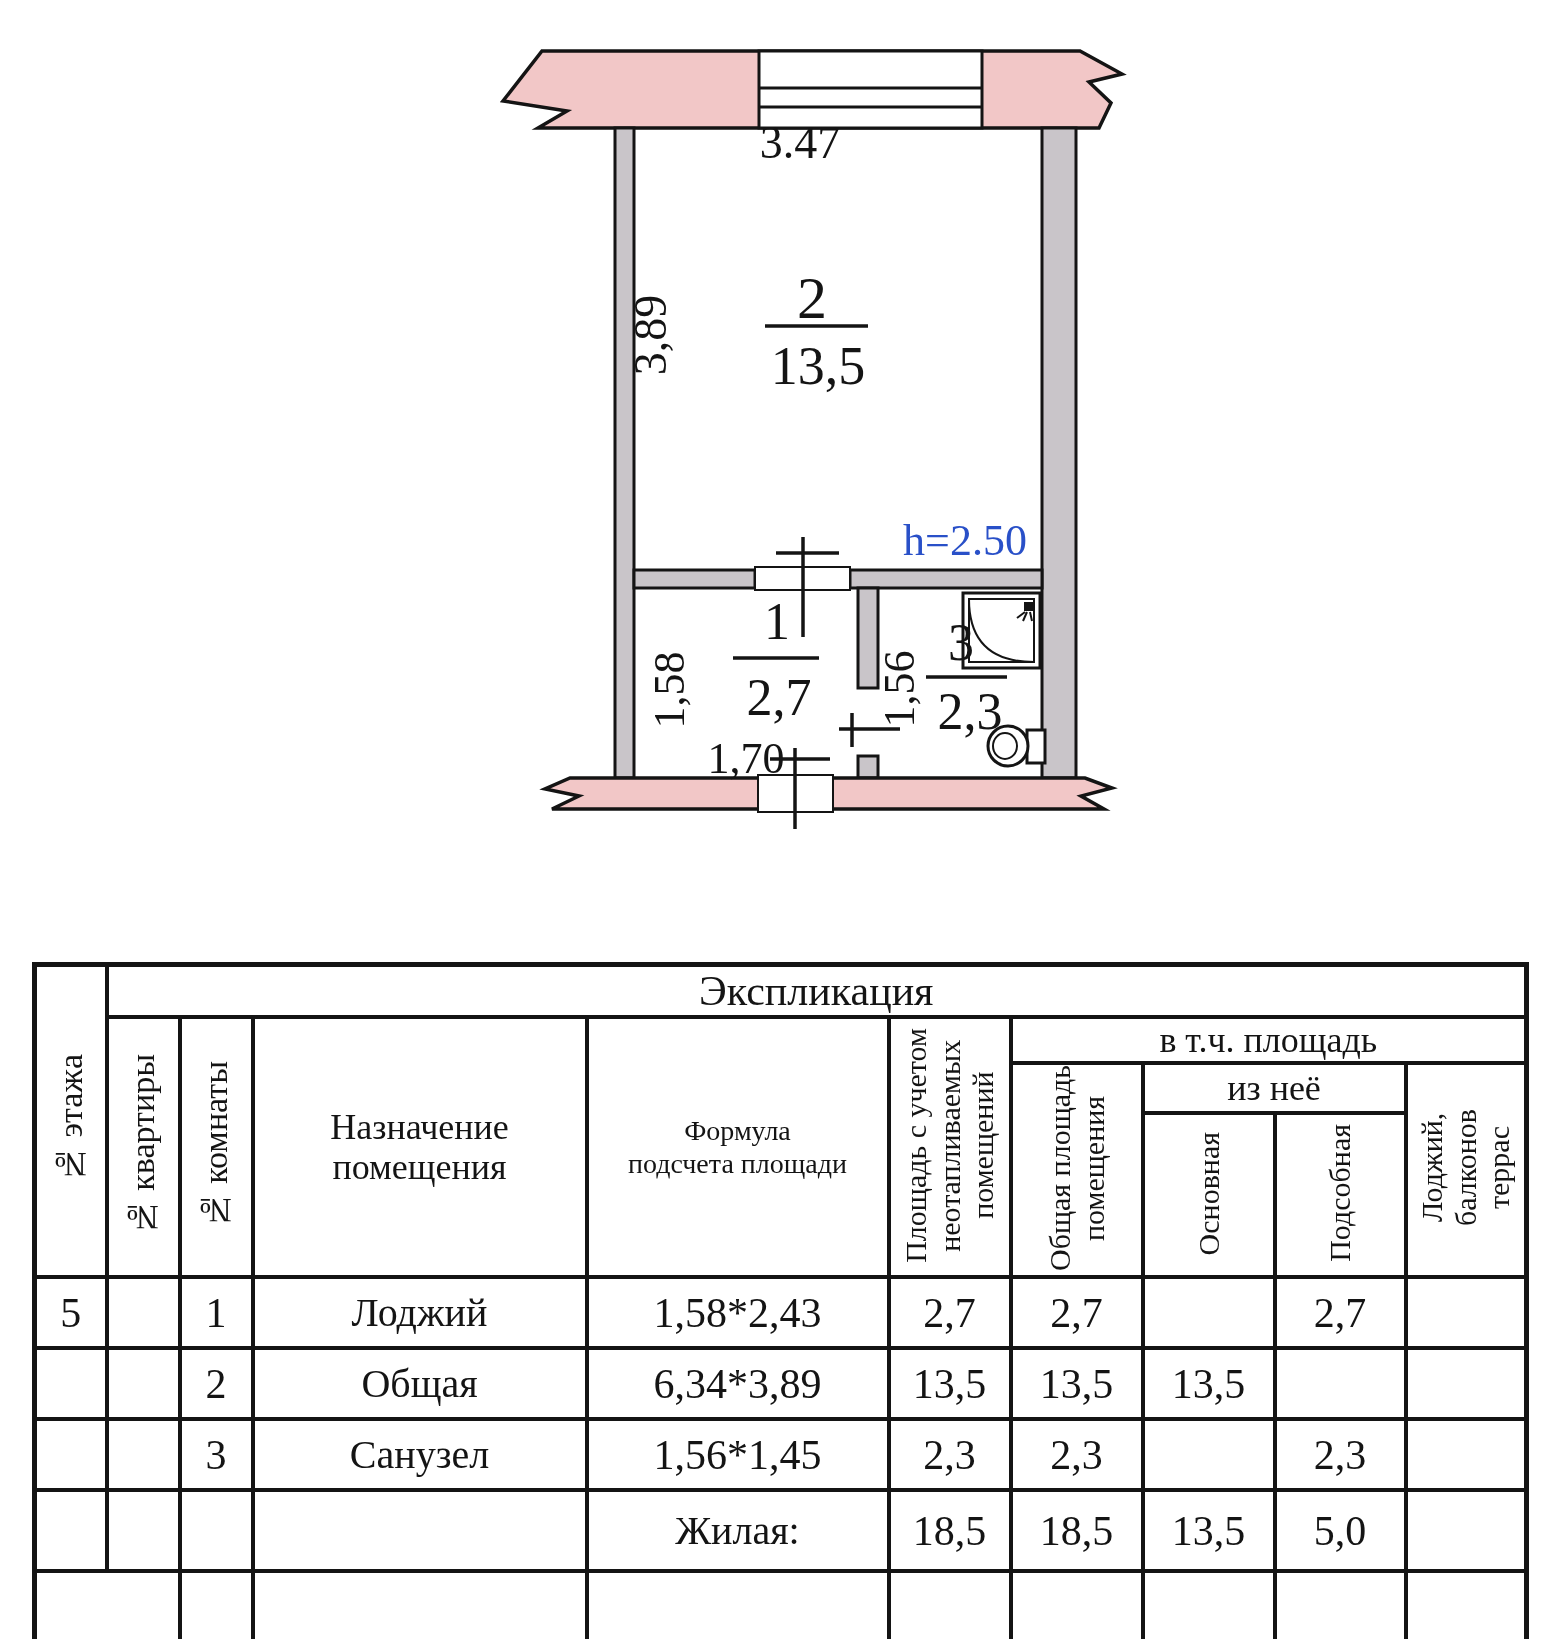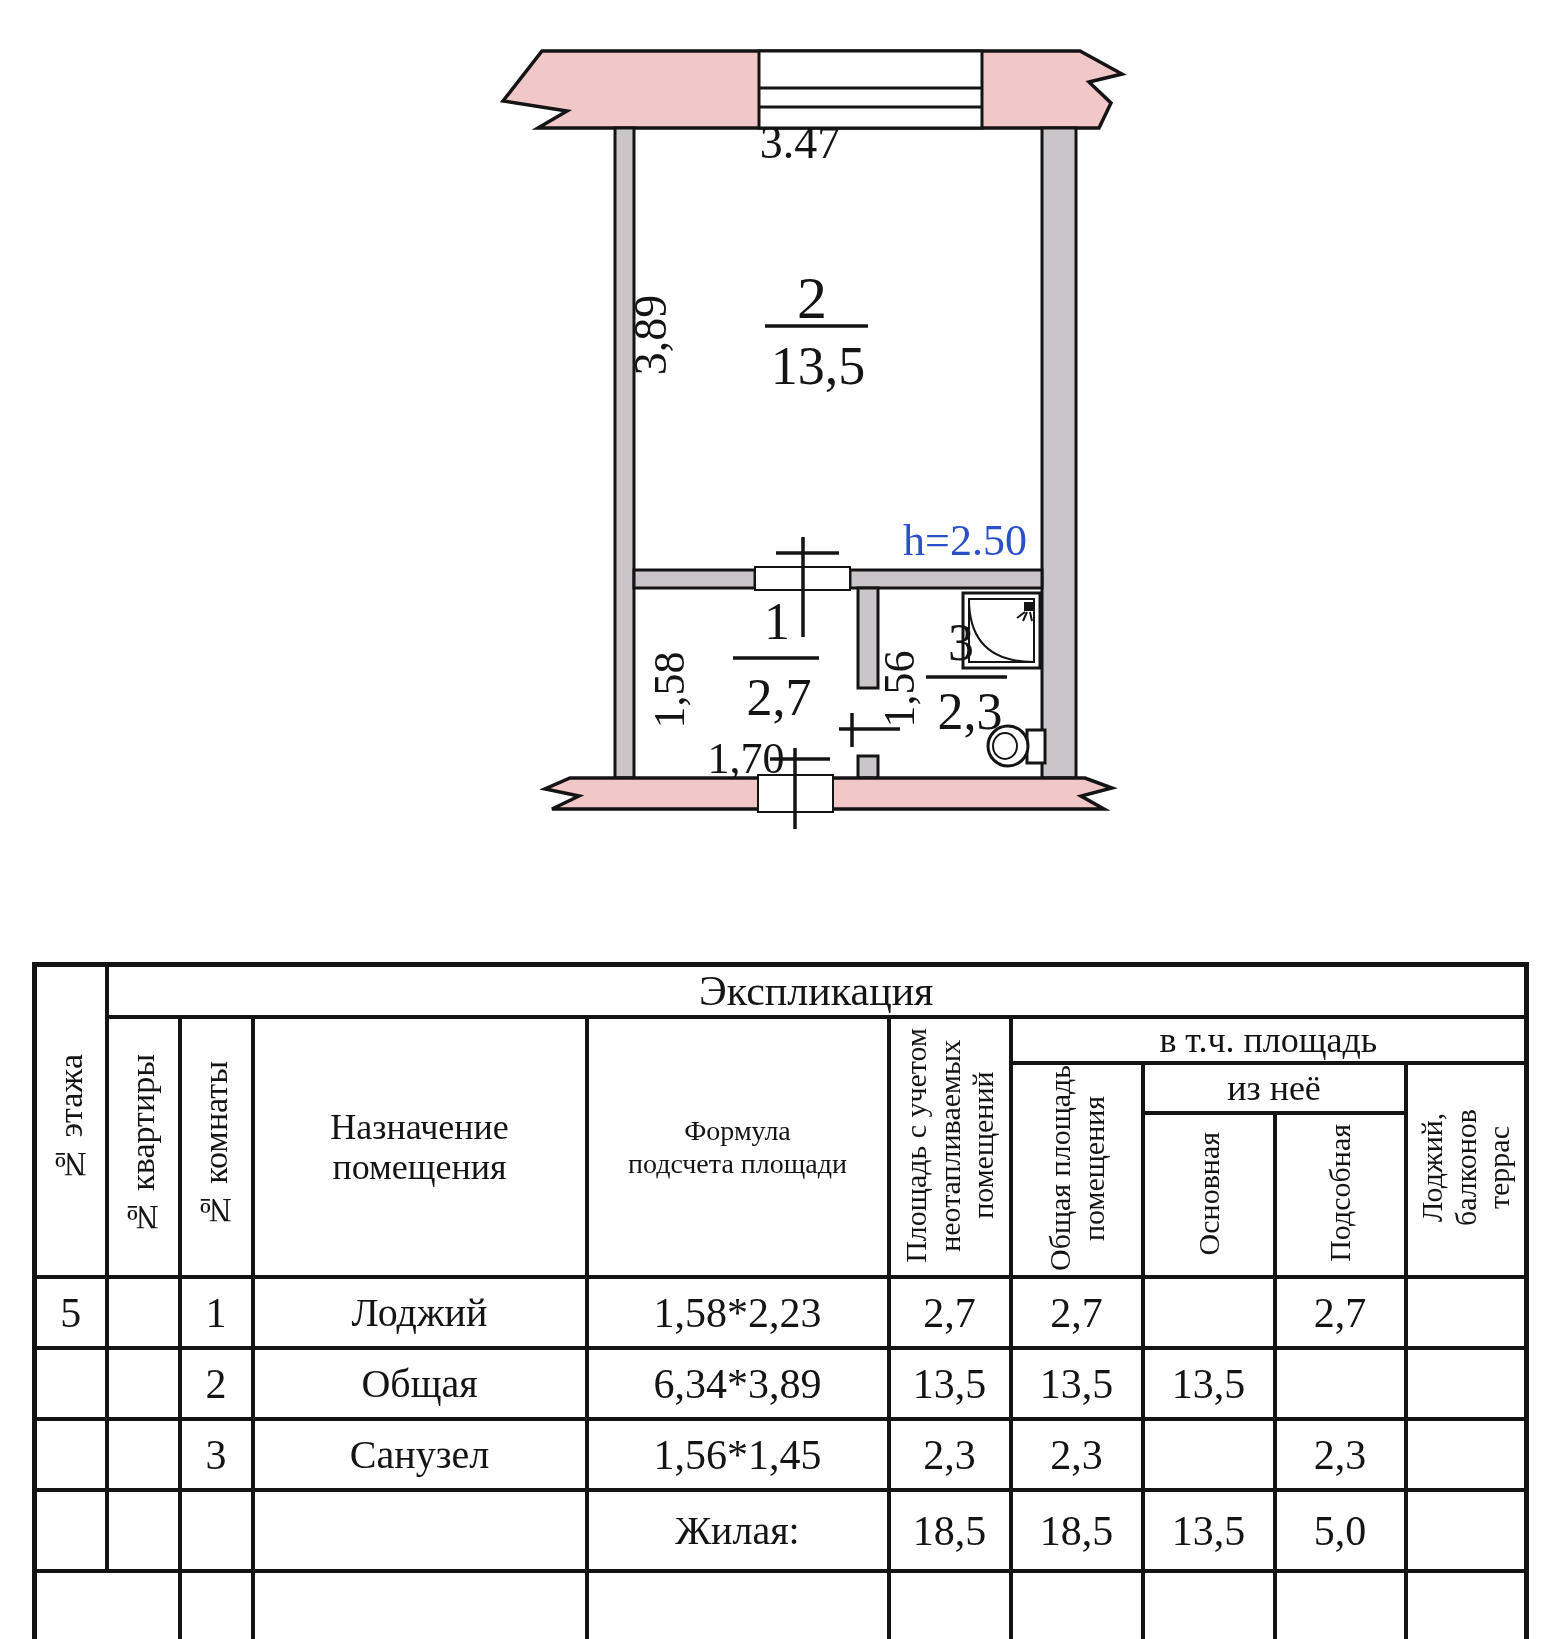--- a/index.html
+++ b/index.html
@@ -180,21 +180,21 @@
       <td>
         <div class="vt fs30">Подсобная</div>
       </td>
     </tr>
 
     <tr class="r-d">
       <td class="t-data">5</td>
       <td class="t-data"></td>
       <td class="t-data">1</td>
       <td class="t-name">Лоджий</td>
-      <td class="t-data">1,58*2,23</td>
+      <td class="t-data">1,58*2,43</td>
       <td class="t-data">2,7</td>
       <td class="t-data">2,7</td>
       <td class="t-data"></td>
       <td class="t-data">2,7</td>
       <td class="t-data"></td>
     </tr>
 
     <tr class="r-d">
       <td class="t-data"></td>
       <td class="t-data"></td>

